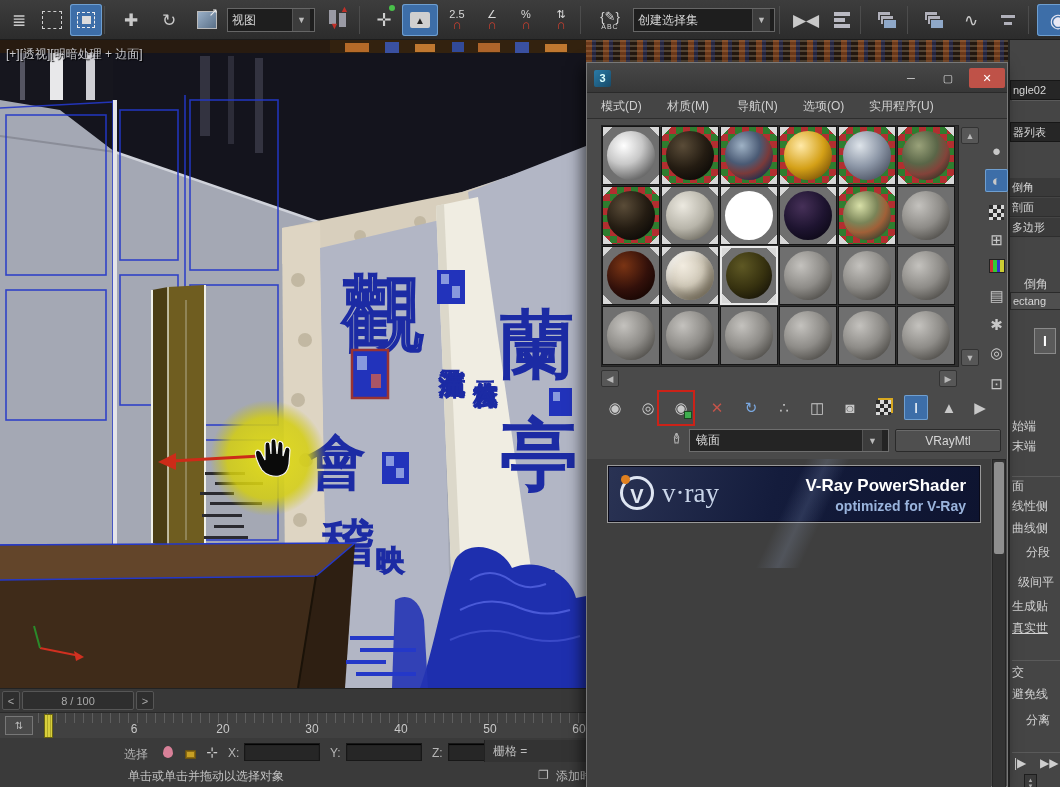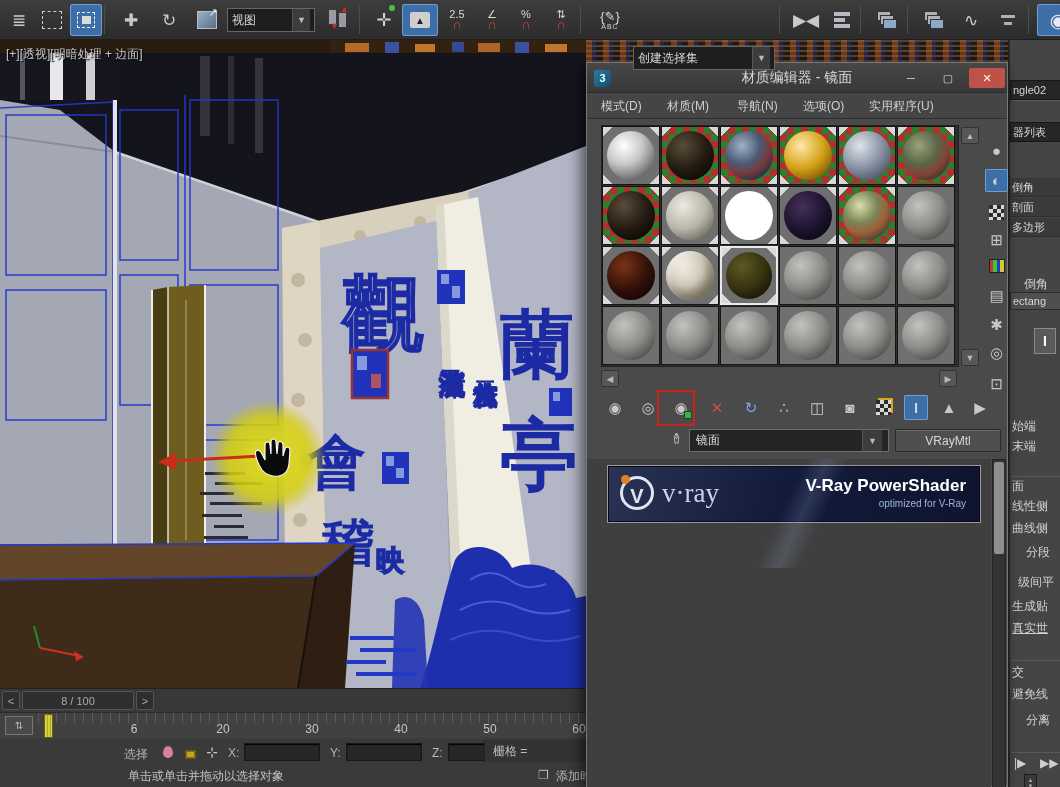--- a/index.html
+++ b/index.html
@@ -114,21 +114,21 @@
   #rollouts{position:absolute;left:0;top:396px;width:404px;height:329px;background:#3f3f3f;overflow:hidden;}
   #mescroll{position:absolute;left:405px;top:396px;width:14px;height:329px;background:#333;border:1px solid #262626;}
   #mescroll .thumb{position:absolute;left:1px;top:2px;width:10px;height:92px;background:#8f8f8f;border-radius:2px;}
   #banner{position:absolute;left:20px;top:6px;width:374px;height:58px;background:linear-gradient(105deg,#2a3354 0%,#141c3c 45%,#0e1430 100%);border:1px solid #9a9a9a;box-shadow:inset 0 0 0 1px #0a0a18;}
   #banner .streak{position:absolute;left:30%;top:-10px;width:45%;height:200%;background:linear-gradient(115deg,rgba(255,255,255,0) 40%,rgba(160,180,220,.18) 50%,rgba(255,255,255,0) 60%);}
   #vlogo{position:absolute;left:12px;top:10px;display:flex;align-items:center;}
   #vlogo .ring{width:34px;height:34px;border:3px solid #dfe6f2;border-radius:50%;color:#dfe6f2;font-size:20px;font-weight:bold;text-align:center;line-height:34px;position:relative;}
   #vlogo .ring i{position:absolute;left:-2px;top:-4px;width:9px;height:9px;background:#e08020;border-radius:50%;}
   #vlogo .vtxt{margin-left:8px;color:#c8d4e8;font-size:27px;font-family:"Liberation Serif",serif;}
   #banner .b1{position:absolute;right:14px;top:10px;color:#fff;font-size:17px;font-weight:bold;}
-  #banner .b2{position:absolute;right:14px;top:32px;color:#9ab4dc;font-size:10px;font-weight:normal;}
+  #banner .b2{position:absolute;right:14px;top:32px;color:#9ab4dc;font-size:14px;font-weight:bold;}
 
   
   #rightpanel{position:absolute;left:1008px;top:40px;width:52px;height:747px;background:#454545;border-left:2px solid #262626;z-index:10;overflow:hidden;}
   .rpitem{position:absolute;color:#d2d2d2;font-size:12px;white-space:nowrap;}
   .rpfield{position:absolute;left:0;width:52px;height:20px;background:#262626;border:1px solid #171717;color:#d8d8d8;font-size:11px;display:flex;align-items:center;padding-left:2px;}
   .rprow{position:absolute;left:0;width:52px;height:19px;background:#3a3a3a;border-bottom:1px solid #2e2e2e;color:#d8d8d8;font-size:11px;display:flex;align-items:center;padding-left:2px;}
   .rpbtn{position:absolute;left:0;width:52px;height:18px;background:#4f4f4f;border:1px solid #2a2a2a;color:#d8d8d8;font-size:11px;display:flex;align-items:center;padding-left:2px;}
   .rpsep{position:absolute;left:2px;width:48px;height:1px;background:#2c2c2c;border-bottom:1px solid #5a5a5a;}
   #ibtn{position:absolute;left:24px;top:288px;width:22px;height:26px;background:#5a5a5a;border:1px solid #8a8a8a;color:#fff;font-weight:bold;font-size:14px;display:flex;align-items:center;justify-content:center;}
   .rpplay{position:absolute;color:#cfcfcf;font-size:12px;}
@@ -362,21 +362,21 @@
           <span class="mg">∩</span>
         </span>
       </div>
       <div class="tbsep" style="left: 580px;"></div>
       <div class="tbicon" style="left: 589px; width: 42px;">
         <span class="abcic">
           <span class="t1">{✎}</span>
           <span class="t2">ABC</span>
         </span>
       </div>
-      <div class="tbselect" style="left: 633px; width: 142px; margin-top: 38px;">
+      <div class="tbselect" style="left: 633px; width: 142px;">
         <span>创建选择集</span>
         <span class="arr">▼</span>
       </div>
       <div class="tbsep" style="left: 779px;"></div>
       <div class="tbicon" style="left: 788px; width: 36px;">
         <span>▶◀</span>
       </div>
       <div class="tbicon" style="left: 826px; width: 32px;">
         <span class="barsic">
           <i></i>
@@ -483,21 +483,20 @@
       <div class="rpitem" style="top: 558px; left: 2px;">生成贴</div>
       <div class="rpitem" style="top: 580px; left: 2px; text-decoration: underline;">真实世</div>
       <div class="rpitem" style="top: 624px; left: 2px;">交</div>
       <div class="rpitem" style="top: 646px; left: 2px;">避免线</div>
       <div class="rpitem" style="top: 672px; left: 16px;">分离</div>
     </div>
 
   <div id="mewin">
     <div id="metitle">
       <div id="melogo">3</div>
-      <div class="ttext">材质编辑器 - 镜面</div>
       <div class="winbtn" style="left:310px;width:28px;">─</div>
       <div class="winbtn" style="left:348px;width:26px;">▢</div>
       <div class="winbtn" id="btn-close" style="left:382px;width:36px;">✕</div>
     </div>
     <div id="memenu">
         <div class="menuitem" style="left: 14px;">模式(D)</div>
         <div class="menuitem" style="left: 80px;">材质(M)</div>
         <div class="menuitem" style="left: 150px;">导航(N)</div>
         <div class="menuitem" style="left: 216px;">选项(O)</div>
         <div class="menuitem" style="left: 282px;">实用程序(U)</div>

